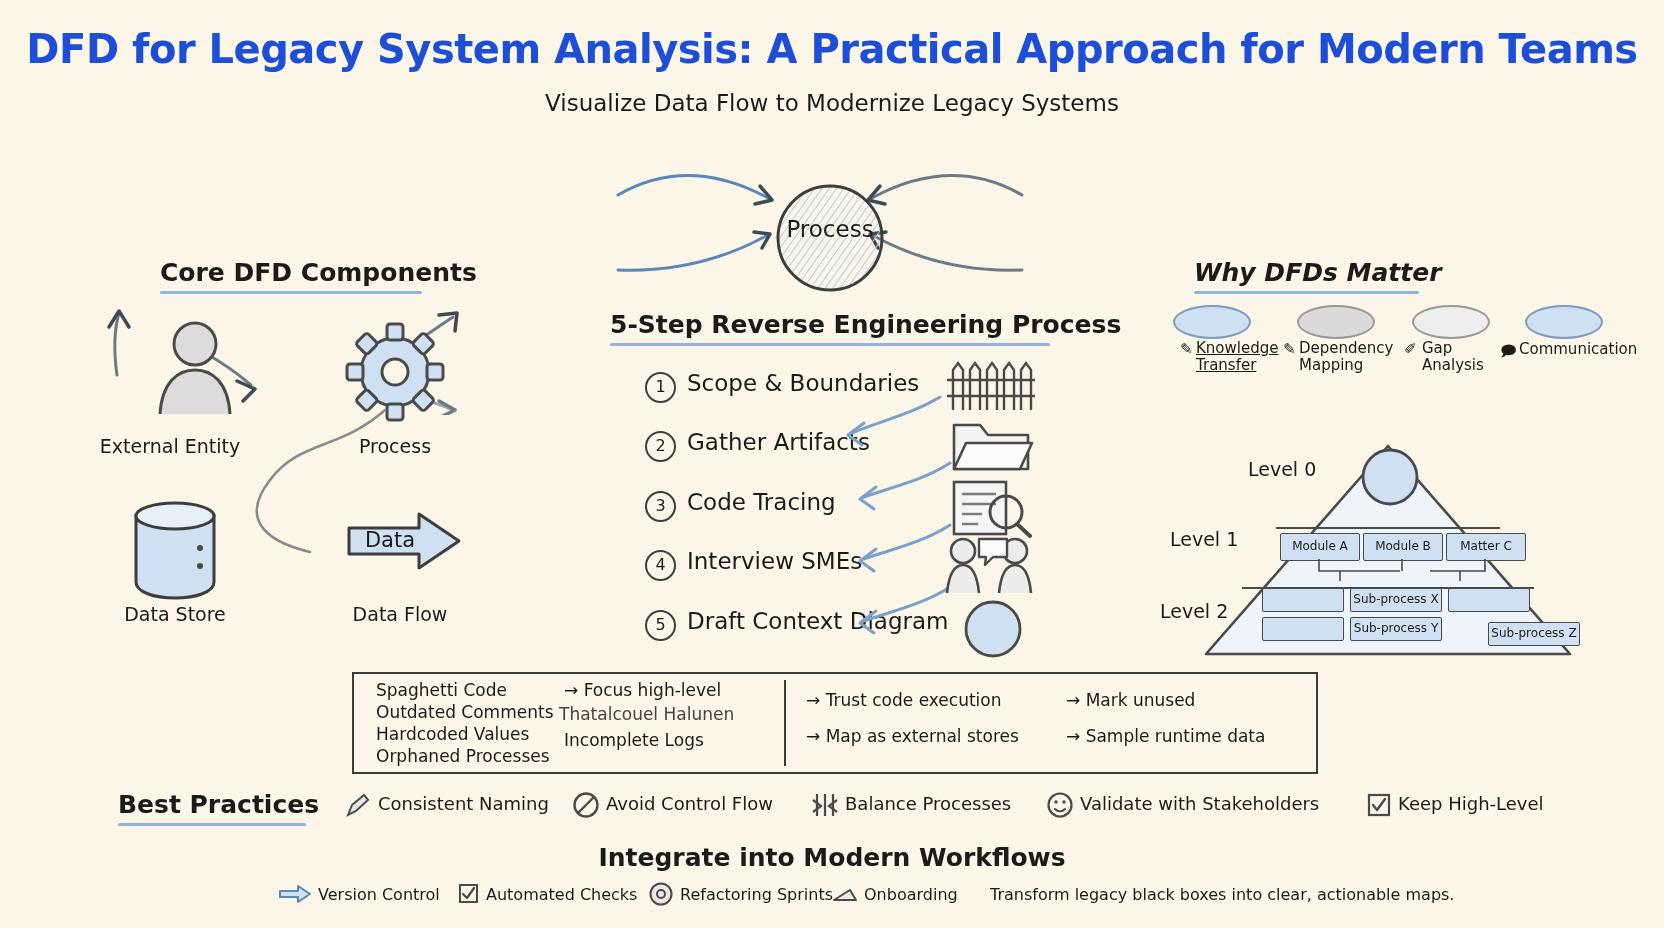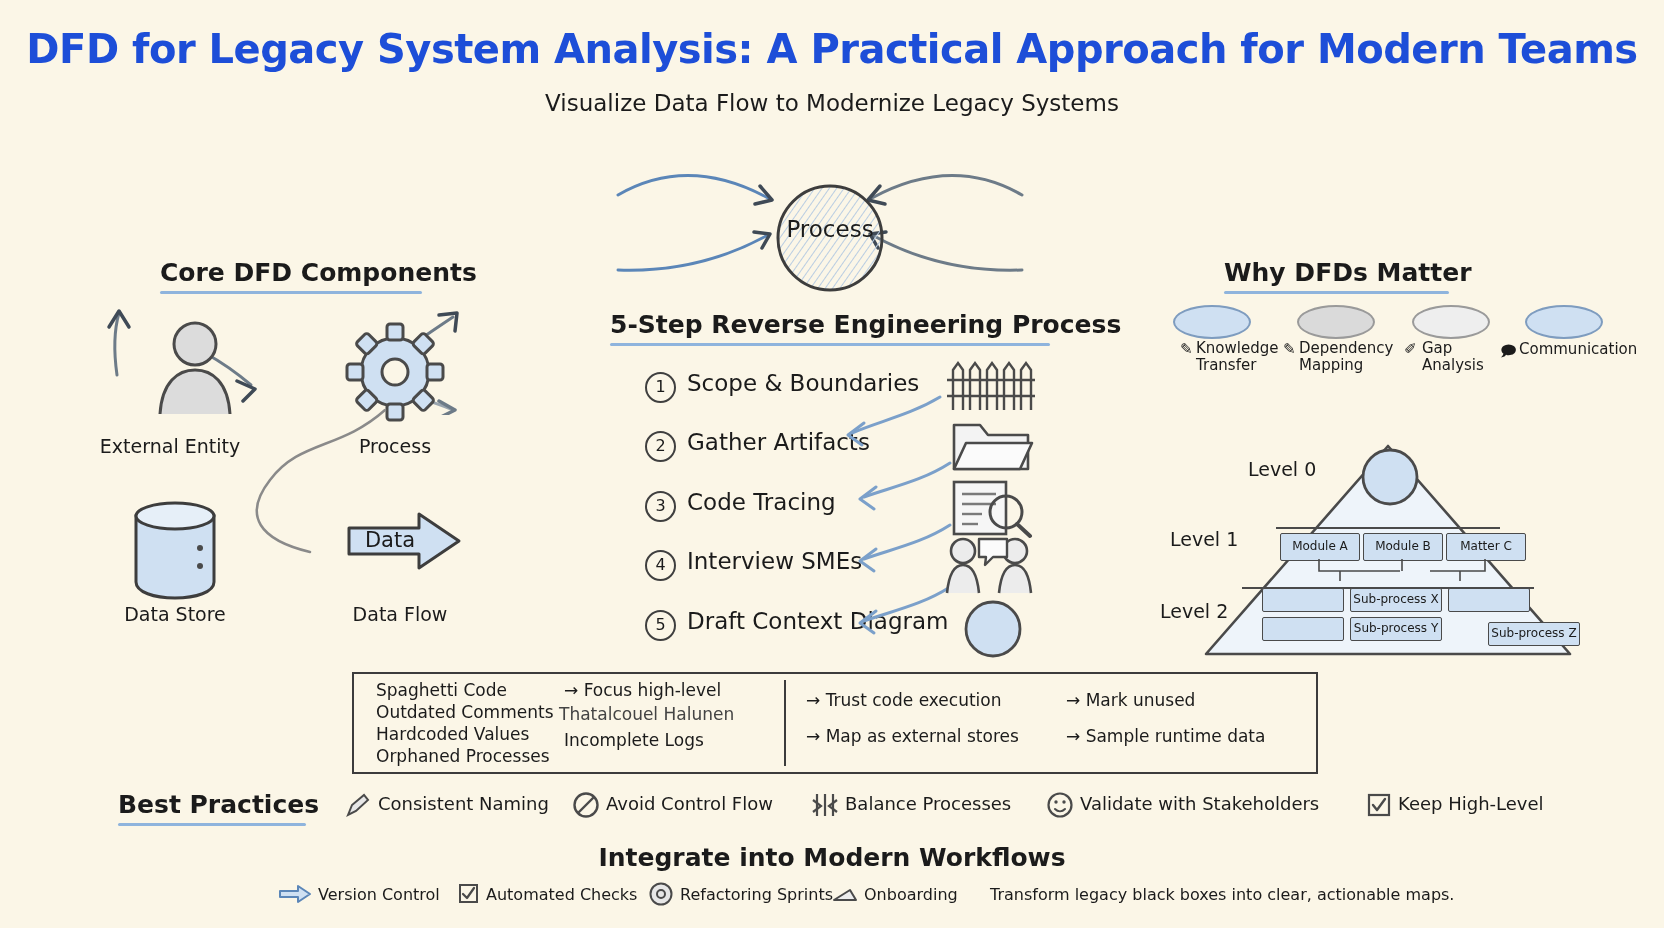--- a/index.html
+++ b/index.html
@@ -73,21 +73,21 @@
     line-height: 25px;
     text-align: center;
     color: #1b1b1b;
   }
   .step-text {
     position: absolute; left: 42px; top: 0;
     font-size: 23px; color: #1b1b1b; white-space: nowrap;
   }
 
   
-  #why-head { top: 258px; left: 1224px; }
+  #why-head { top: 258px; left: 1194px; font-style: italic; }
   #why-head .ul { width: 225px; }
 
   .pill {
     position: absolute;
     width: 74px; height: 30px;
     border-radius: 50%;
     border: 2px solid #9a9a9a;
   }
   .pill.blue { background: #cfe0f2; border-color: #7e9cbf; }
   .pill.gray { background: #dadada; }
@@ -303,21 +303,21 @@
     <circle cx="31" cy="31" r="27" fill="#cfe0f2" stroke="#4a4a4a" stroke-width="2.8"></circle>
   </svg>
 
   <div id="why-head" class="abs sec-head">
     <span>Why DFDs Matter</span>
     <span class="ul"></span>
   </div>
 
   <div class="pill blue" style="top:305px; left:1173px;"></div>
   <div class="abs lbl-sm" style="top:340px; left:1180px;">✎</div>
-  <div class="abs lbl-sm" style="top:340px; left:1196px; width:100px; white-space:normal; line-height:17px;">Knowledge Transfer</div>
+  <div class="abs lbl-sm" style="top:340px; left:1196px; width:100px; white-space:normal; line-height:17px;text-decoration:underline;">Knowledge Transfer</div>
 
   <div class="pill gray" style="top:305px; left:1297px;"></div>
   <div class="abs lbl-sm" style="top:340px; left:1283px;">✎</div>
   <div class="abs lbl-sm" style="top:340px; left:1299px; width:108px; white-space:normal; line-height:17px;">Dependency Mapping</div>
 
   <div class="pill light" style="top:305px; left:1412px;"></div>
   <div class="abs lbl-sm" style="top:340px; left:1404px;">✐</div>
   <div class="abs lbl-sm" style="top:340px; left:1422px; width:70px; white-space:normal; line-height:17px;">Gap Analysis</div>
 
   <div class="pill blue" style="top:305px; left:1525px;"></div>

